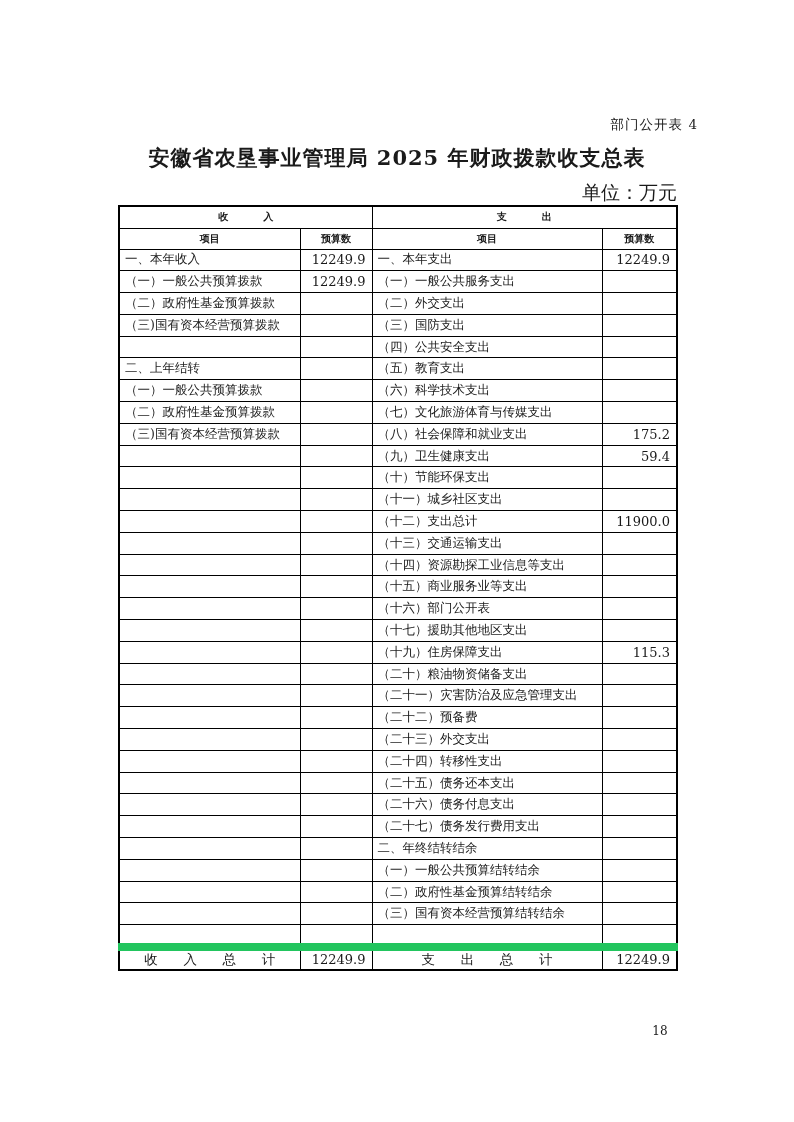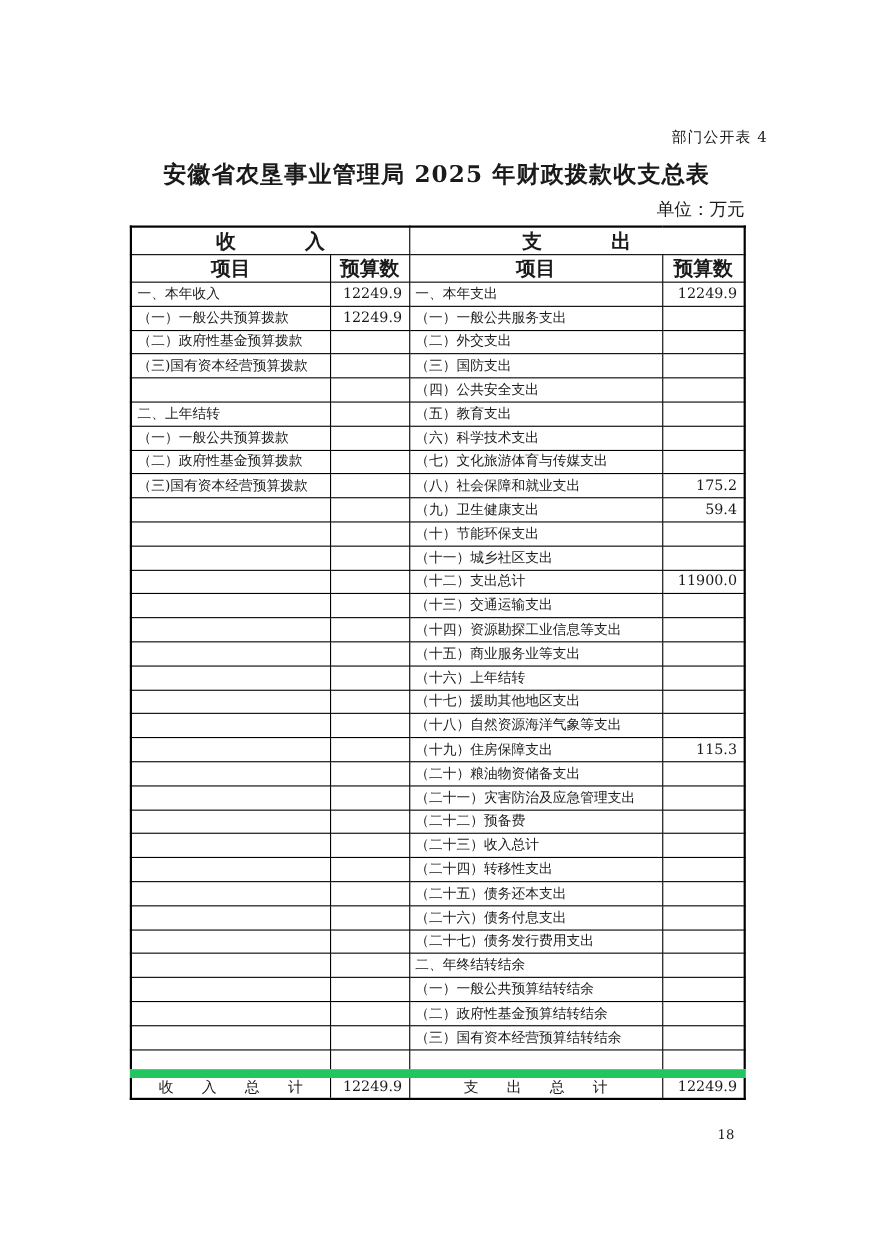--- a/index.html
+++ b/index.html
@@ -28,36 +28,36 @@
     width: 100%;
     text-align: center;
     font-size: 21px;
     font-weight: bold;
     letter-spacing: 1px;
   }
   .unit-label {
     position: absolute;
     top: 180px;
     right: 117px;
-    font-size: 16px;
+    font-size: 19px;
   }
   table.budget-table {
     position: absolute;
     top: 205px;
     left: 118px;
     width: 558px;
     border-collapse: collapse;
     table-layout: fixed;
   }
   table.budget-table, table.budget-table th, table.budget-table td {
     border: 1px solid #000;
   }
   table.budget-table { border: 2px solid #000; }
   th {
-    font-size: 18px;
+    font-size: 10px;
     font-weight: bold;
     text-align: center;
     vertical-align: middle;
   }
   thead tr.section-row th { height: 22px; }
   thead tr.columns-row th { height: 21px; }
   tbody td {
     height: 21.8px;
     font-size: 12.5px;
     vertical-align: middle;
@@ -211,33 +211,27 @@
         </tr>
         <tr>
           <td class="item"></td>
           <td class="num"></td>
           <td class="item">（十五）商业服务业等支出</td>
           <td class="num"></td>
         </tr>
         <tr>
           <td class="item"></td>
           <td class="num"></td>
-          <td class="item">（十六）上年结转</td>
+          <td class="item">（十六）部门公开表</td>
           <td class="num"></td>
         </tr>
         <tr>
           <td class="item"></td>
           <td class="num"></td>
           <td class="item">（十七）援助其他地区支出</td>
-          <td class="num"></td>
-        </tr>
-        <tr>
-          <td class="item"></td>
-          <td class="num"></td>
-          <td class="item">（十八）自然资源海洋气象等支出</td>
           <td class="num"></td>
         </tr>
         <tr>
           <td class="item"></td>
           <td class="num"></td>
           <td class="item">（十九）住房保障支出</td>
           <td class="num">115.3</td>
         </tr>
         <tr>
           <td class="item"></td>
@@ -253,21 +247,21 @@
         </tr>
         <tr>
           <td class="item"></td>
           <td class="num"></td>
           <td class="item">（二十二）预备费</td>
           <td class="num"></td>
         </tr>
         <tr>
           <td class="item"></td>
           <td class="num"></td>
-          <td class="item">（二十三）收入总计</td>
+          <td class="item">（二十三）外交支出</td>
           <td class="num"></td>
         </tr>
         <tr>
           <td class="item"></td>
           <td class="num"></td>
           <td class="item">（二十四）转移性支出</td>
           <td class="num"></td>
         </tr>
         <tr>
           <td class="item"></td>

